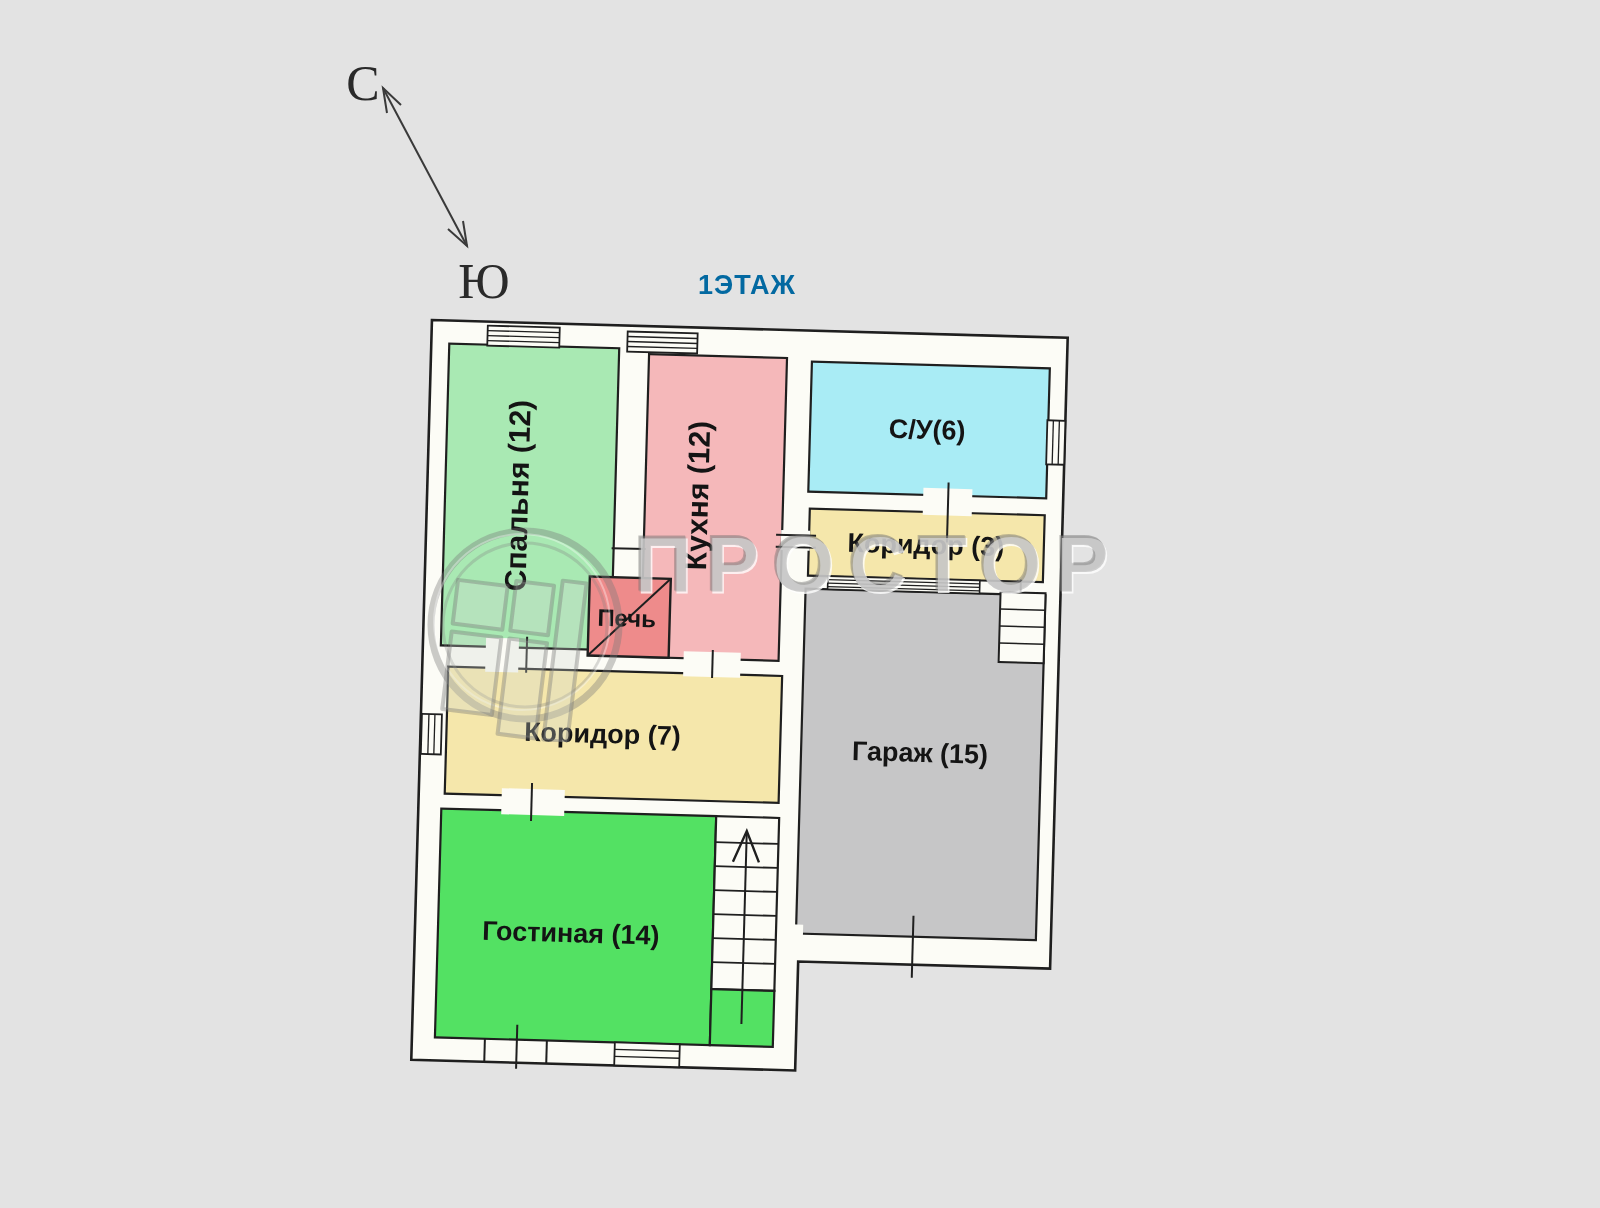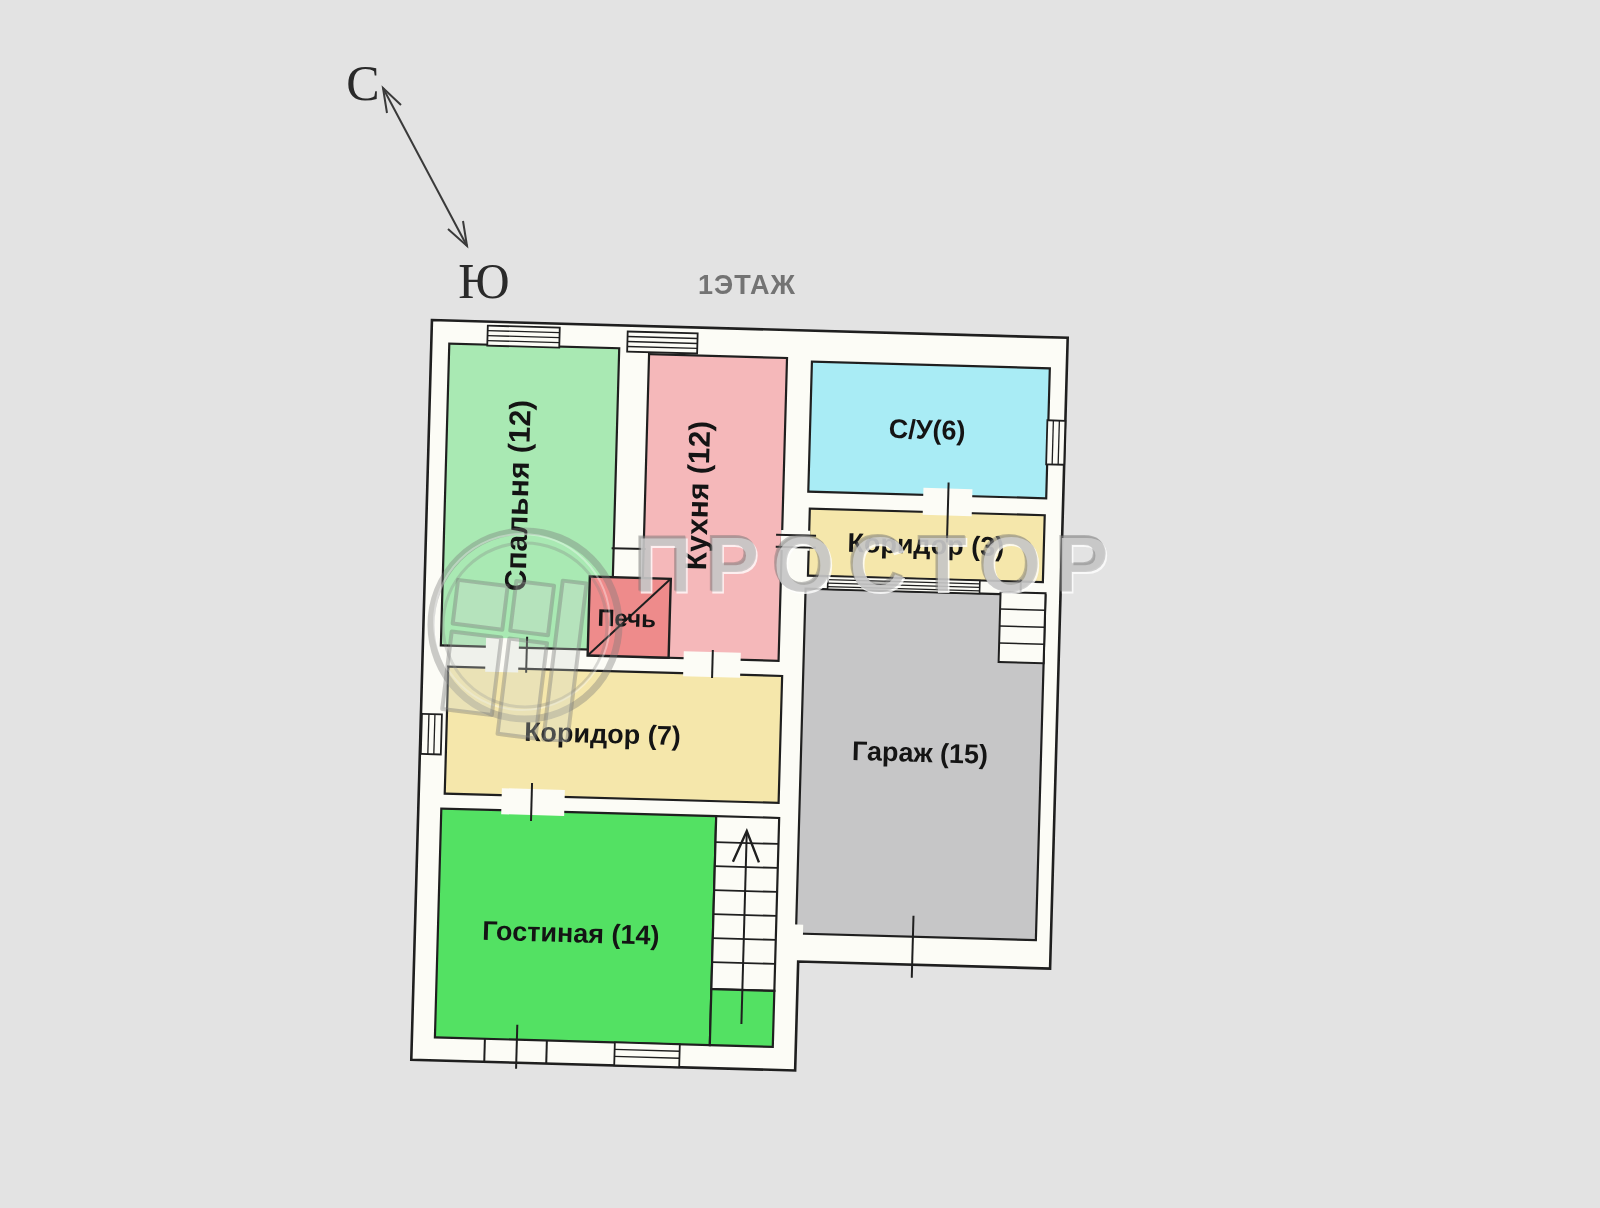--- a/index.html
+++ b/index.html
@@ -10,21 +10,21 @@
     position:relative;overflow:hidden;
   }
   #canvas{position:absolute;inset:0;}
   .abs{position:absolute;}
   #plan-wrap{
     left:430px;top:318px;width:650px;height:750px;
     transform:rotate(1.6deg);transform-origin:0 0;
   }
   #floor-title{
     left:698px;top:270px;width:220px;
-    font-size:27px;font-weight:700;color:#737373;letter-spacing:1px;
+    font-size:27px;font-weight:700;color:#0369a1;letter-spacing:1px;
   }
   .wm-text{
     color:rgba(148,148,148,0.42);
     text-shadow:1.5px 1.5px 0 rgba(255,255,255,0.78), -1px -1px 0 rgba(100,100,100,0.38);
     font-weight:700;white-space:nowrap;pointer-events:none;
   }
   #wm-line1{left:634px;top:518px;font-size:80px;letter-spacing:14px;}
   #wm-line2{left:636px;top:616px;font-size:53px;letter-spacing:5px;}
   #wm-logo{left:418px;top:512px;pointer-events:none;}
   #compass{left:330px;top:40px;}

